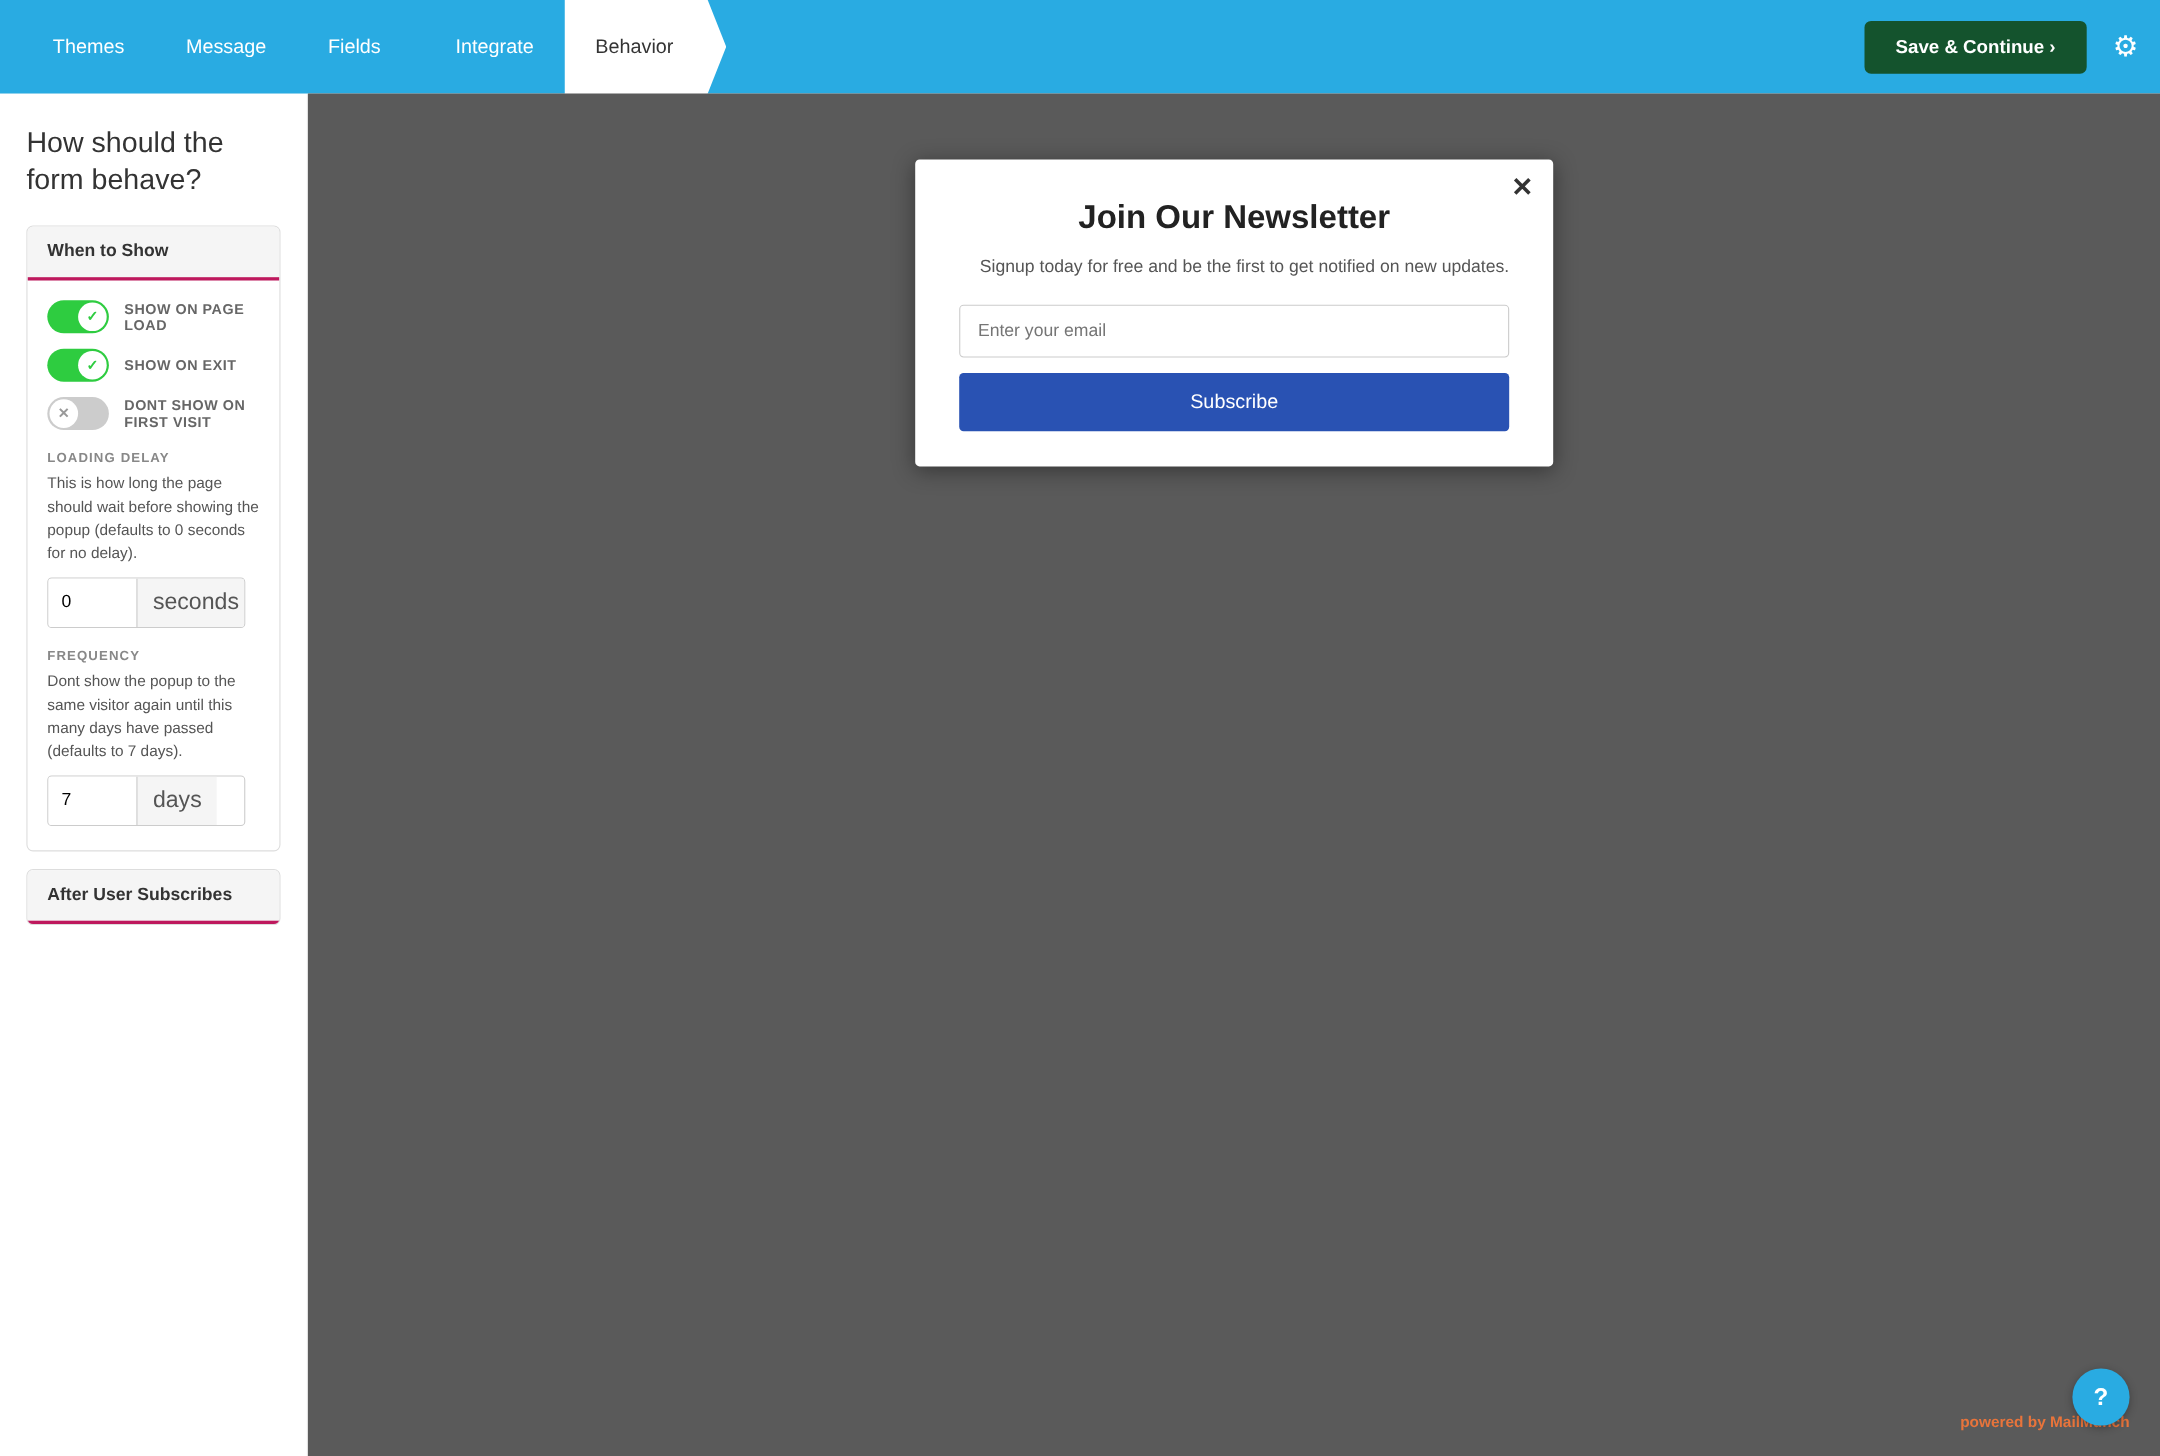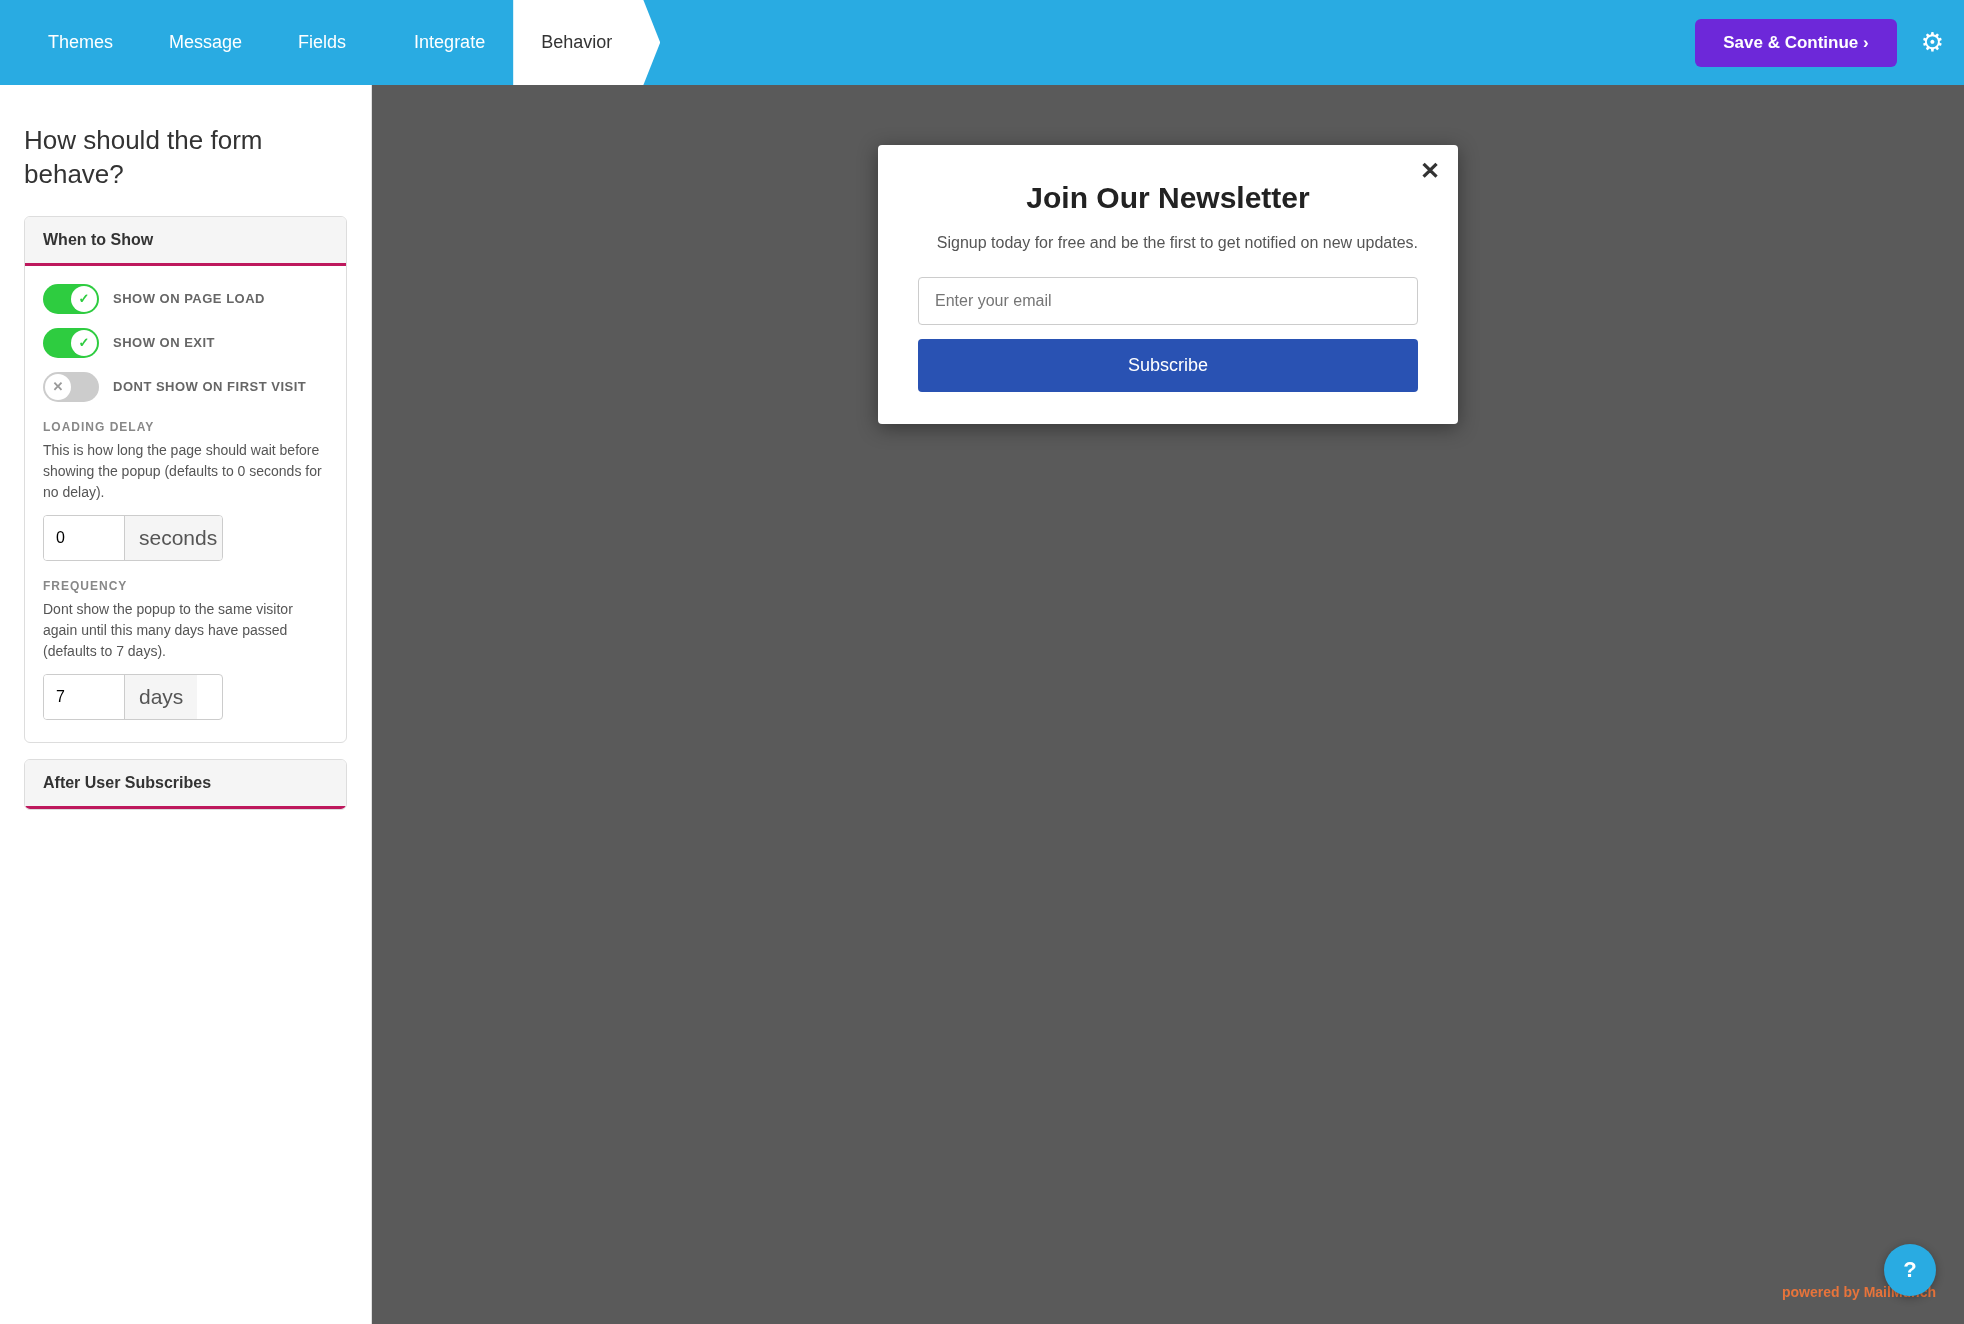--- a/index.html
+++ b/index.html
@@ -35,21 +35,21 @@
       color: #333;
       clip-path: polygon(0 0, calc(100% - 20px) 0, 100% 50%, calc(100% - 20px) 100%, 0 100%);
       padding-right: 48px;
       font-weight: 500;
     }
     .nav-item.active-next {
       color: white;
       padding-left: 40px;
     }
     .save-btn {
-      background: #6d28d9;
+      background: #14532d;
       color: white;
       border: none;
       border-radius: 6px;
       padding: 14px 28px;
       font-size: 17px;
       font-weight: bold;
       cursor: pointer;
       display: flex;
       align-items: center;
       gap: 8px;
@@ -64,24 +64,24 @@
     }
 
     
     .main {
       display: flex;
       height: calc(100vh - 85px);
     }
 
     
     .left-panel {
-      width: 372px;
+      width: 280px;
       background: white;
       overflow-y: auto;
-      padding: 39px 24px;
+      padding: 28px 24px;
       flex-shrink: 0;
       border-right: 1px solid #e0e0e0;
     }
     .page-title {
       font-size: 26px;
       color: #333;
       margin-bottom: 24px;
       font-weight: 400;
       line-height: 1.3;
     }

